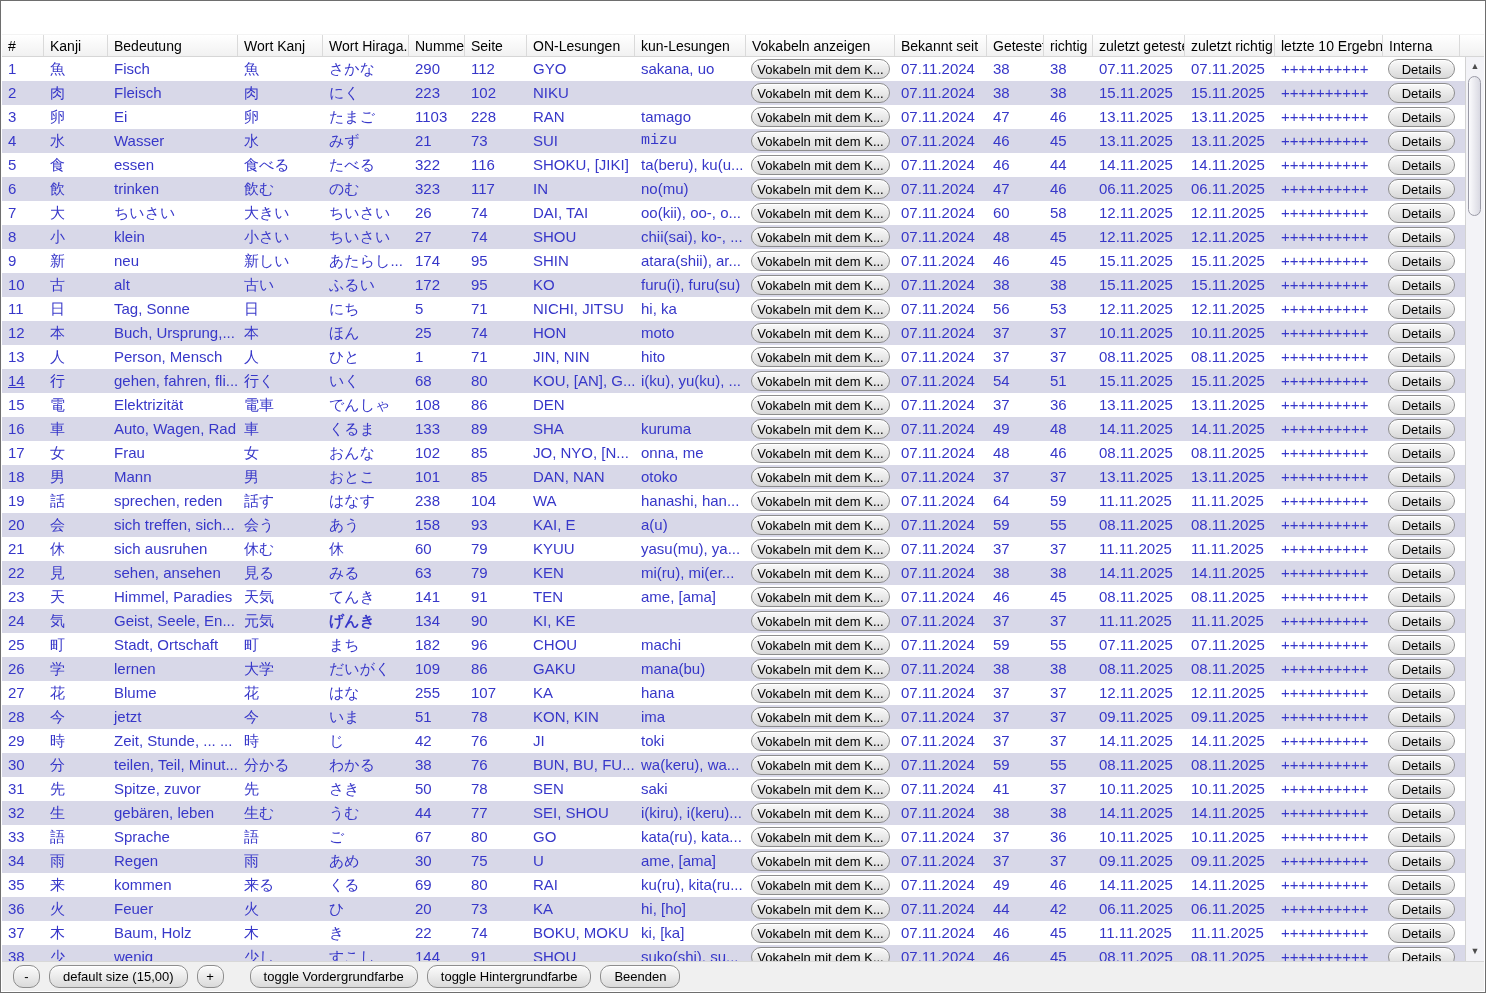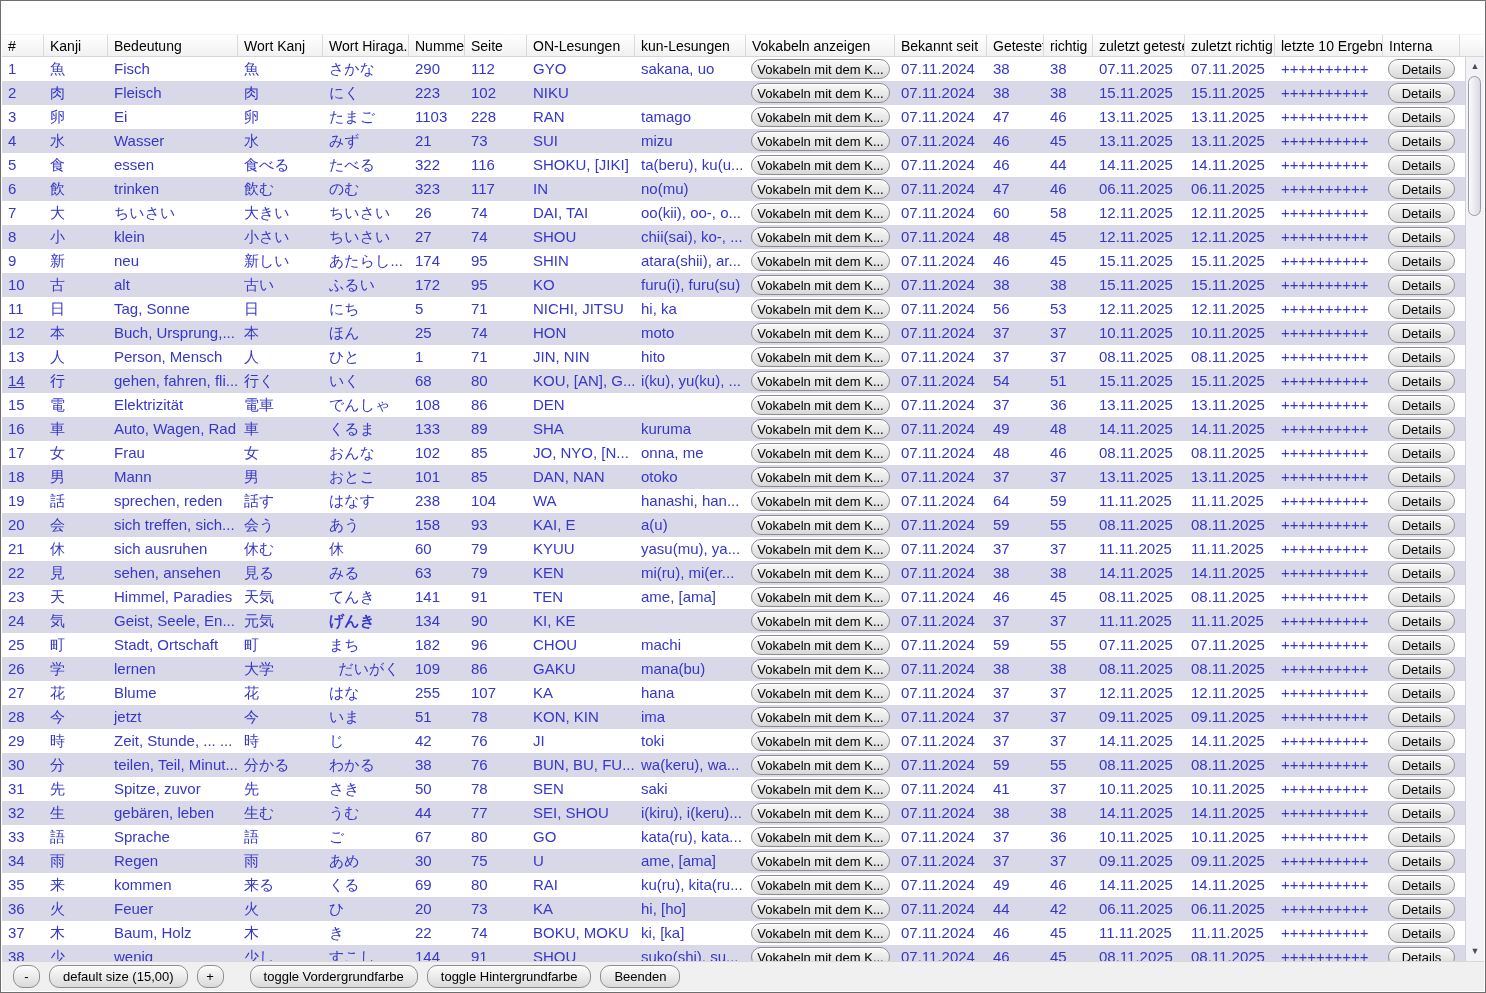--- a/index.html
+++ b/index.html
@@ -201,21 +201,21 @@
         </div>
         <div class="row alt">
           <div class="cell" style="width: 42px;">4</div>
           <div class="cell" style="width: 64px;">水</div>
           <div class="cell" style="width: 130px;">Wasser</div>
           <div class="cell" style="width: 85px;">水</div>
           <div class="cell" style="width: 86px;">みず</div>
           <div class="cell" style="width: 56px;">21</div>
           <div class="cell" style="width: 62px;">73</div>
           <div class="cell" style="width: 108px;">SUI</div>
-          <div class="cell" style="width: 111px;">mizu</div>
+          <div class="cell" style="width: 111px; font-family: Liberation Mono, monospace;">mizu</div>
           <div class="cell btncell" style="width: 149px;">
             <button class="rowbtn">Vokabeln mit dem K...</button>
           </div>
           <div class="cell" style="width: 92px;">07.11.2024</div>
           <div class="cell" style="width: 57px;">46</div>
           <div class="cell" style="width: 49px;">45</div>
           <div class="cell" style="width: 92px;">13.11.2025</div>
           <div class="cell" style="width: 90px;">13.11.2025</div>
           <div class="cell" style="width: 108px;">++++++++++</div>
           <div class="cell btncell" style="width: 77px;">
@@ -703,21 +703,21 @@
           <div class="cell" style="width: 108px;">++++++++++</div>
           <div class="cell btncell" style="width: 77px;">
             <button class="rowbtn details-btn">Details</button>
           </div>
         </div>
         <div class="row alt">
           <div class="cell" style="width: 42px;">26</div>
           <div class="cell" style="width: 64px;">学</div>
           <div class="cell" style="width: 130px;">lernen</div>
           <div class="cell" style="width: 85px;">大学</div>
-          <div class="cell" style="width: 86px; text-align: center;">だいがく</div>
+          <div class="cell" style="width: 86px;">だいがく</div>
           <div class="cell" style="width: 56px;">109</div>
           <div class="cell" style="width: 62px;">86</div>
           <div class="cell" style="width: 108px;">GAKU</div>
           <div class="cell" style="width: 111px;">mana(bu)</div>
           <div class="cell btncell" style="width: 149px;">
             <button class="rowbtn">Vokabeln mit dem K...</button>
           </div>
           <div class="cell" style="width: 92px;">07.11.2024</div>
           <div class="cell" style="width: 57px;">38</div>
           <div class="cell" style="width: 49px;">38</div>

